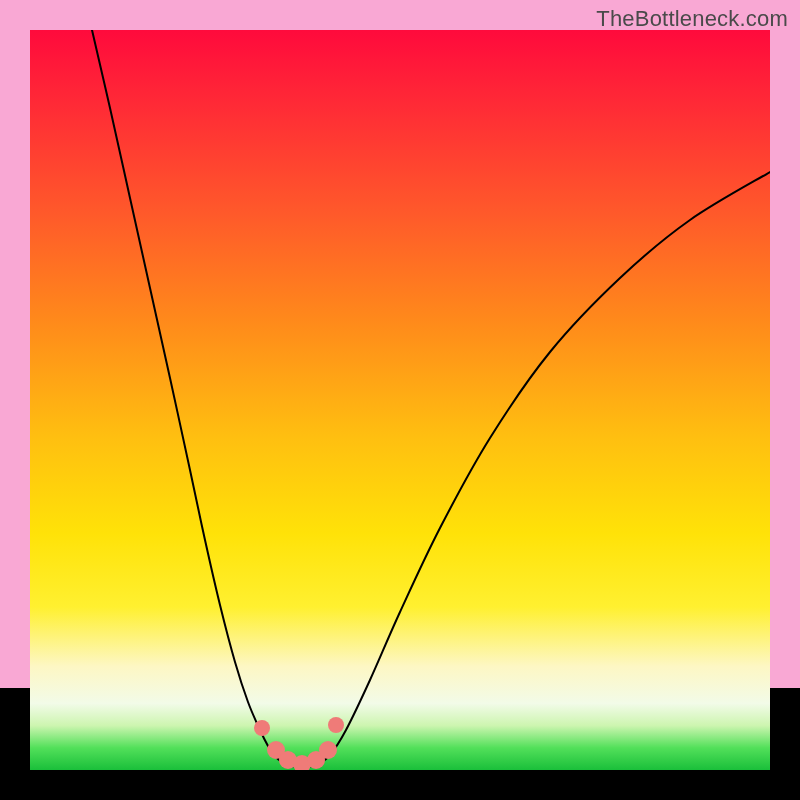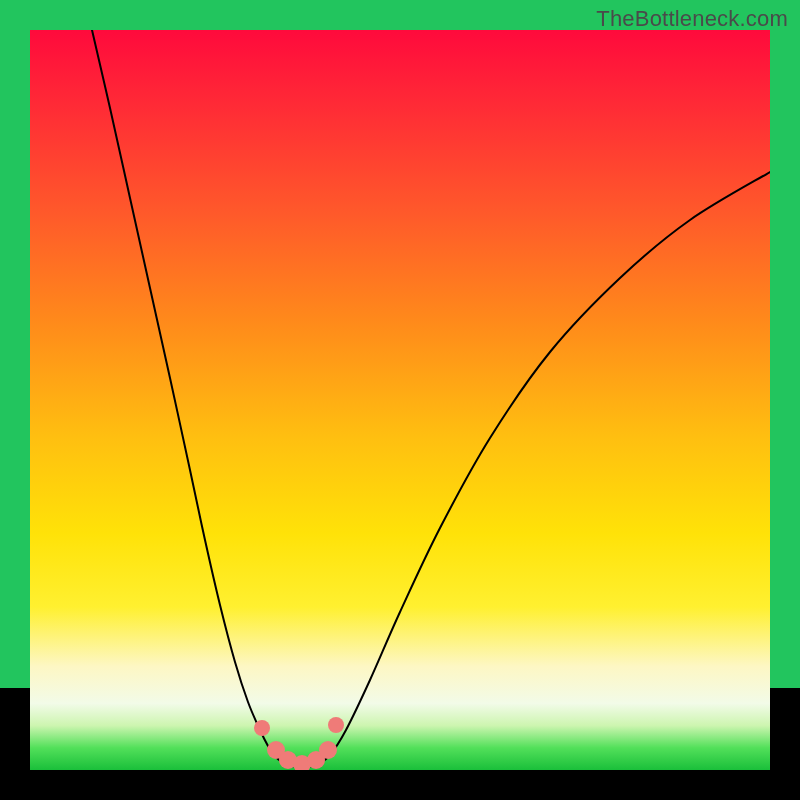--- a/index.html
+++ b/index.html
@@ -8,21 +8,21 @@
     width: 800px;
     height: 800px;
     overflow: hidden;
     background: #000;
     font-family: Arial, Helvetica, sans-serif;
   }
   .frame {
     position: relative;
     width: 800px;
     height: 688px;
-    background: #22c55e;
+    background: #f9a8d4;
   }
   .plot-area {
     position: absolute;
     left: 30px;
     top: 30px;
     width: 740px;
     height: 740px;
     
     background: linear-gradient(
       to bottom,

